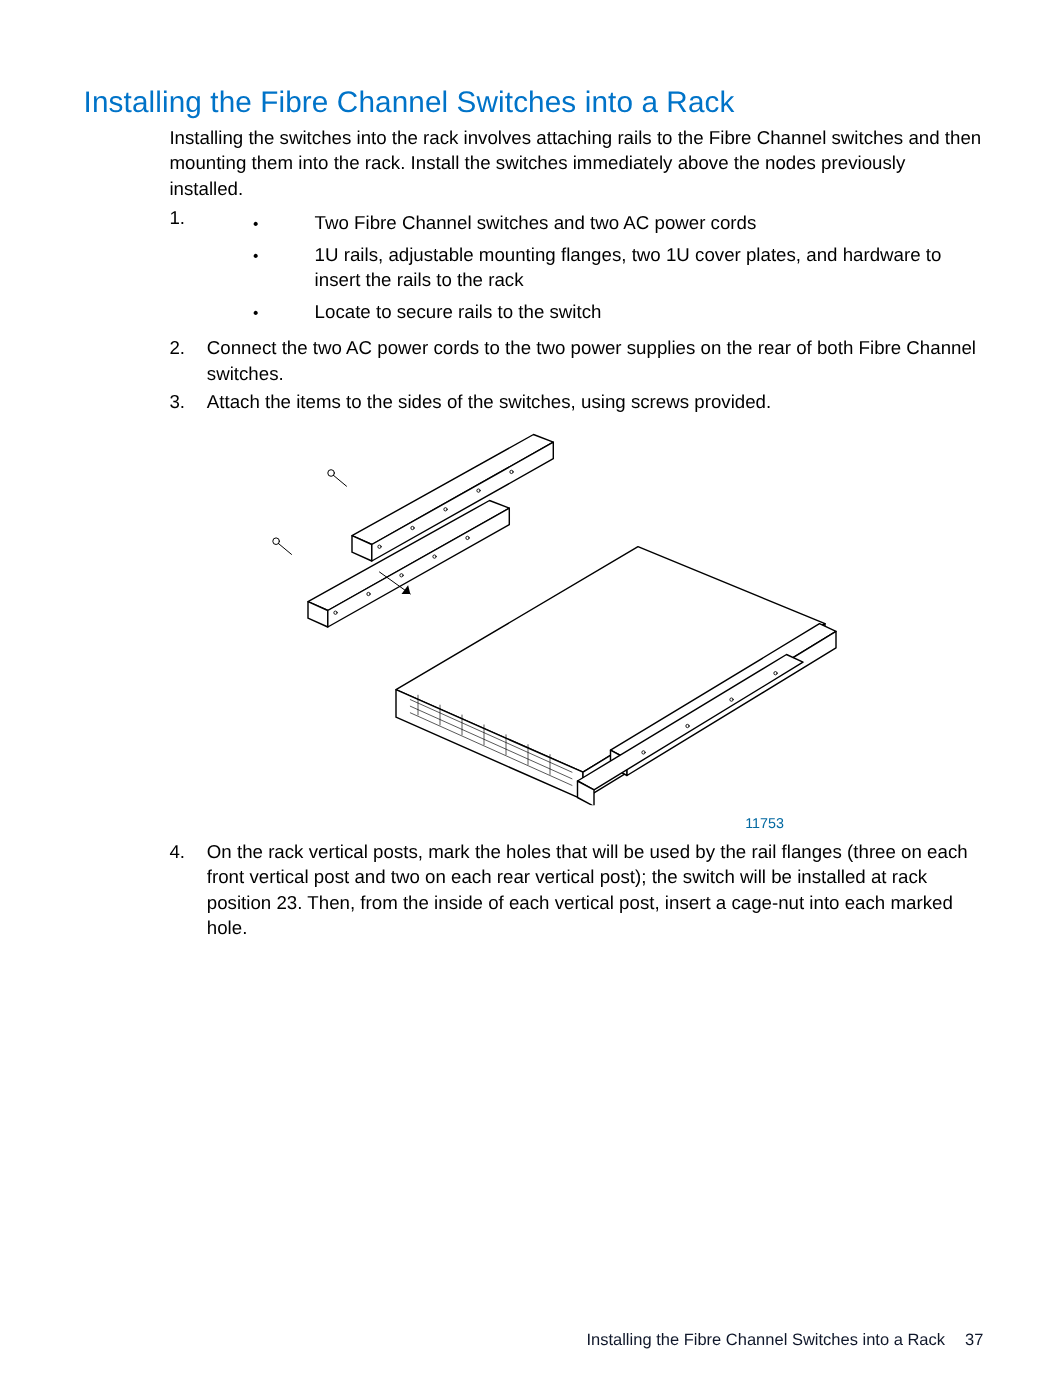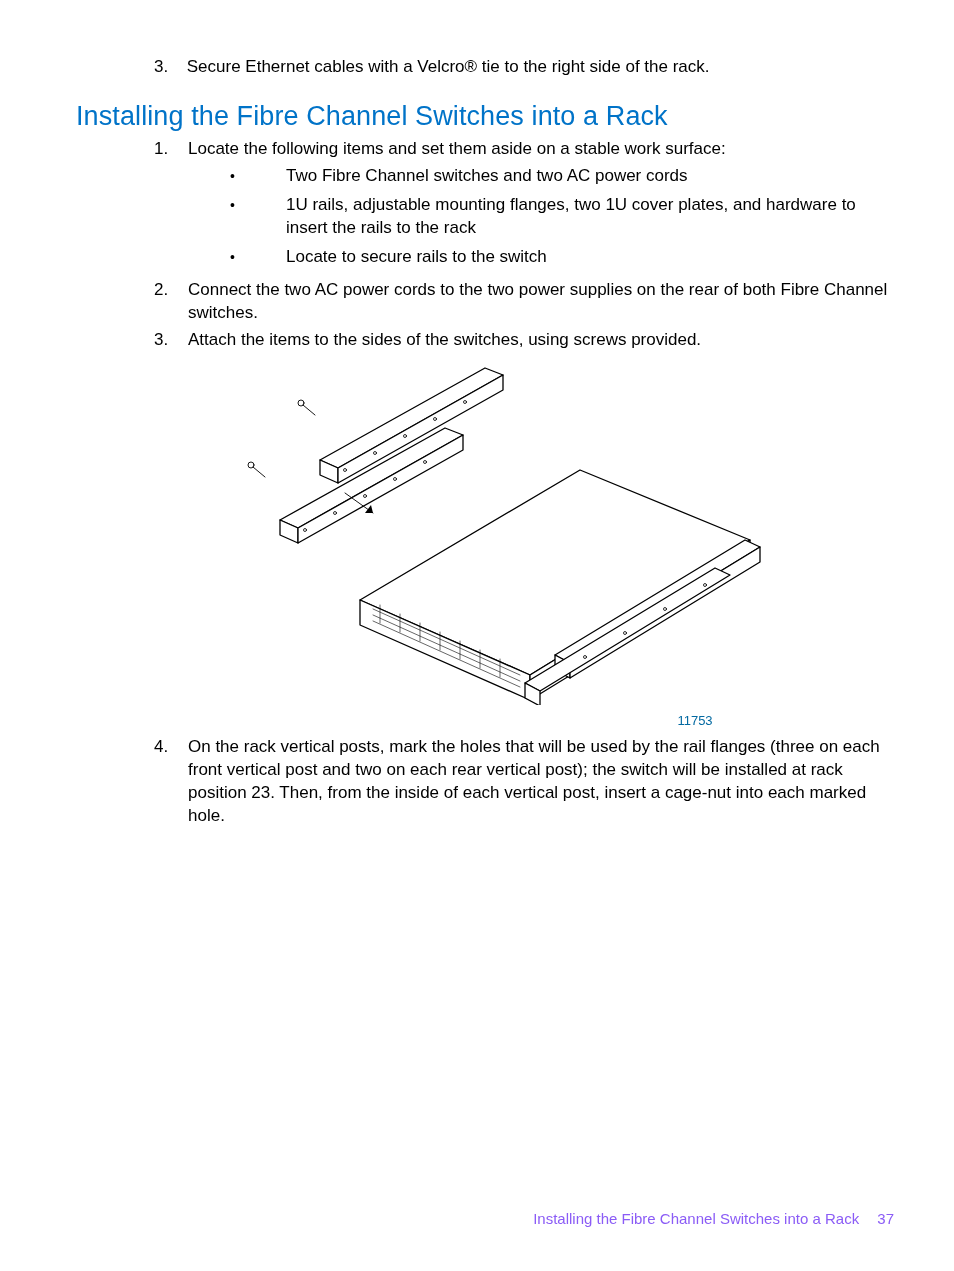--- a/index.html
+++ b/index.html
@@ -88,44 +88,40 @@
     font-size: 13px;
     color: #0369a1;
     margin-top: 4px;
     margin-left: 420px;
   }
   .footer {
     position: absolute;
     bottom: 44px;
     right: 60px;
     font-size: 15px;
-    color: #8b5cf6;
+    color: #0f172a;
   }
   .footer .pn {
     margin-left: 14px;
   }
 </style>
 </head>
 <body>
 
 <div class="page">
 
-  <div class="top-list">
-    <span class="num">3.</span>
-    <span>Secure Ethernet cables with a Velcro® tie to the right side of the rack.</span>
-  </div>
 
   <h2 class="section-heading">Installing the Fibre Channel Switches into a Rack</h2>
 
+  <div class="intro">Installing the switches into the rack involves attaching rails to the Fibre Channel switches and then mounting them into the rack. Install the switches immediately above the nodes previously installed.</div>
 
   <ol class="main-steps">
     <li>
       <div class="marker">1.</div>
       <div class="content">
-        <span>Locate the following items and set them aside on a stable work surface:</span>
         <ul class="sub">
           <li>
               <span class="bullet">•</span>
               <span class="t">Two Fibre Channel switches and two AC power cords</span>
             </li>
           <li>
               <span class="bullet">•</span>
               <span class="t">1U rails, adjustable mounting flanges, two 1U cover plates, and hardware to insert the rails to the rack</span>
             </li>
           <li>

